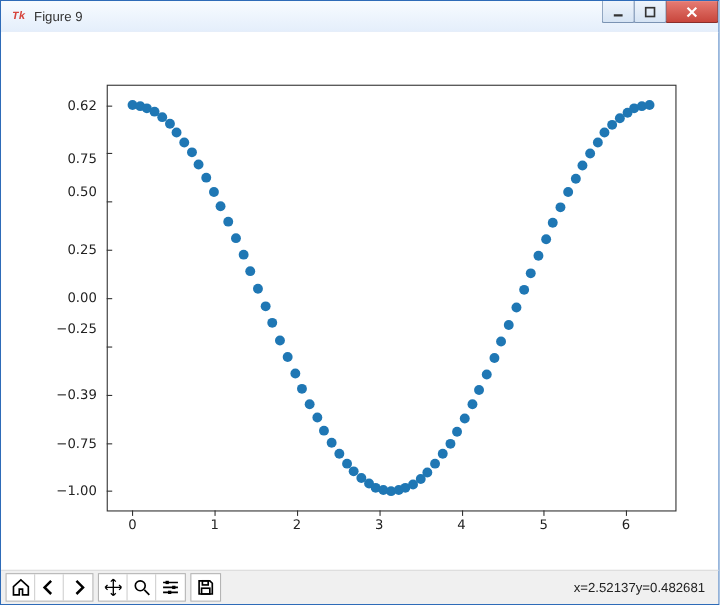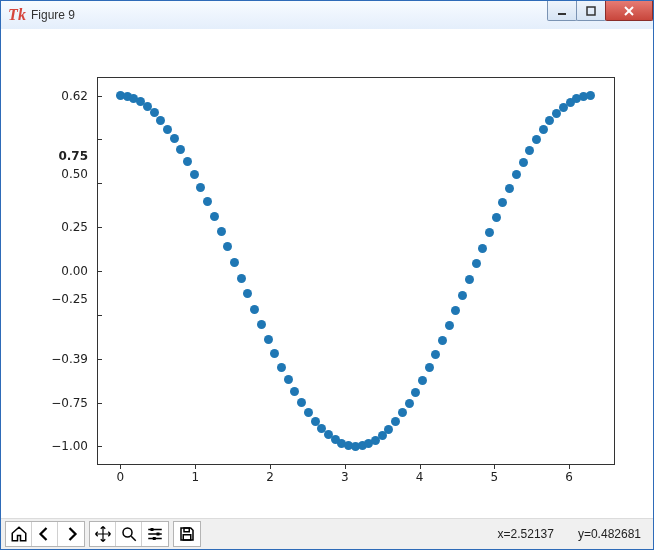--- a/index.html
+++ b/index.html
@@ -29,22 +29,22 @@
     align-items: center;
     position: relative;
   }
   .titlebar .app-icon {
     width: 16px; height: 16px;
     margin: 0 6px 0 8px;
     display: flex; align-items: center; justify-content: center;
     color: #d6453d;
     font-weight: bold;
     font-style: italic;
-    font-family: Liberation Serif, serif;
-    font-size: 16px;
+    font-family: Liberation Mono, monospace;
+    font-size: 10px;
   }
   .titlebar .title {
     color: #333;
     font-size: 12px;
   }
   .win-buttons {
     position: absolute;
     right: 0; top: 0;
     height: 20px;
     display: flex;
@@ -139,21 +139,20 @@
     box-sizing: border-box;
   }
   .tb-btn:last-child { border-right: none; }
   .tb-btn svg { display: block; }
   .coords {
     margin-left: auto;
     margin-right: 12px;
     color: #222;
     font-size: 12px;
     display: flex;
-    gap: 24px;
   }
 </style>
 </head>
 <body>
 
 <div class="window">
 
   <div class="titlebar">
     <div class="app-icon">Tk</div>
     <div class="title">Figure 9</div>
@@ -186,21 +185,21 @@
         <div class="ytick" style="top: 280.727px;">−0.39</div>
         <div class="tickmark-y" style="top: 280.727px;"></div>
         <div class="ytick" style="top: 221px;">−0.25</div>
         <div class="tickmark-y" style="top: 236.864px;"></div>
         <div class="ytick" style="top: 193px;">0.00</div>
         <div class="tickmark-y" style="top: 193px;"></div>
         <div class="ytick" style="top: 149.136px;">0.25</div>
         <div class="tickmark-y" style="top: 149.136px;"></div>
         <div class="ytick" style="top: 96px;">0.50</div>
         <div class="tickmark-y" style="top: 105.273px;"></div>
-        <div class="ytick" style="top: 78px; font-weight: bold;">0.75</div>
+        <div class="ytick" style="top: 66px;">0.75</div>
         <div class="tickmark-y" style="top: 61.4091px;"></div>
         <div class="ytick" style="top: 17.5455px;">0.62</div>
         <div class="tickmark-y" style="top: 17.5455px;"></div>
         <div class="xtick" style="left: 22.4348px;">0</div>
         <div class="tickmark-x" style="left: 22.4348px;"></div>
         <div class="xtick" style="left: 97.2174px;">1</div>
         <div class="tickmark-x" style="left: 97.2174px;"></div>
         <div class="xtick" style="left: 172px;">2</div>
         <div class="tickmark-x" style="left: 172px;"></div>
         <div class="xtick" style="left: 246.783px;">3</div>

